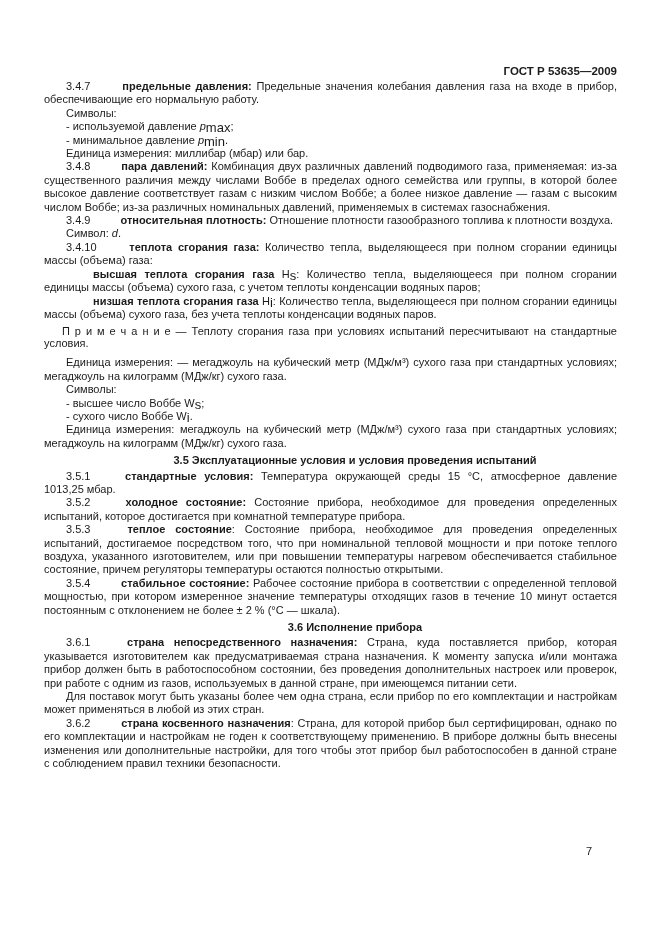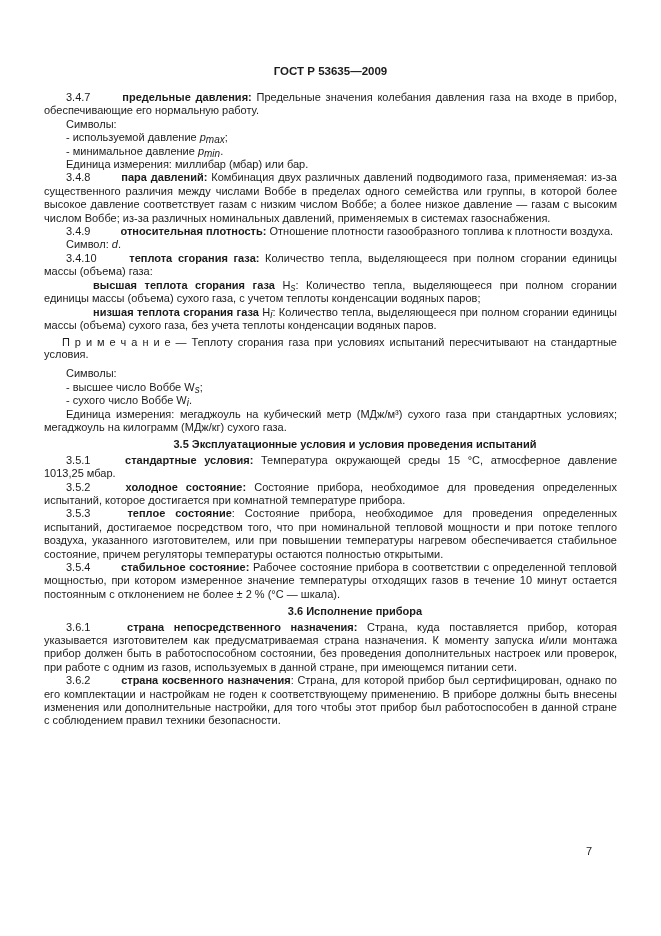--- a/index.html
+++ b/index.html
@@ -6,25 +6,25 @@
   html, body { background:#ffffff; }
   body {
     width:661px; height:936px;
     font-family:"Liberation Sans", sans-serif;
     color:#1b1b1b;
     position:relative;
     overflow:hidden;
   }
   .page { position:absolute; inset:0; padding:64px 44px 0 44px; }
   .running-header {
-    text-align:center;
+    text-align:right;
     font-weight:bold;
     font-size:11.5px;
     line-height:14px;
-    margin-bottom:13px;
+    margin-bottom:2px;
   }
   .content p.para {
     font-size:11px;
     line-height:13.4px;
     text-align:justify;
     text-indent:22px;
   }
   .content p.heading {
     font-weight:bold;
     text-align:center;
@@ -33,24 +33,23 @@
   .content p.note {
     font-size:11px;
     line-height:11.5px;
     margin:5px 0 7px 0;
     text-indent:18px;
     text-align:justify;
   }
   .content .b { font-weight:bold;padding-left:27px; }
   .content .i { font-style:italic; }
   .content sub {
-    font-size:10px;
+    font-size:13px;
     line-height:0;
     vertical-align:-2px;
-    font-style:italic;
   }
   .page-number {
     position:absolute;
     left:586px;
     top:845px;
     font-size:11px;
   }
 </style>
 </head>
 <body>
@@ -63,28 +62,30 @@
       <p class="para body"><span>-  используемой давление </span><span class="i">p</span><sub>max</sub><span>;</span></p>
       <p class="para body"><span>-  минимальное давление </span><span class="i">p</span><sub>min</sub><span>.</span></p>
       <p class="para body"><span>Единица измерения: миллибар (мбар) или бар.</span></p>
       <p class="para body"><span>3.4.8  </span><span class="b">пара давлений:</span><span> Комбинация двух различных давлений подводимого газа, применяемая: из-за существенного различия между числами Воббе в пределах одного семейства или группы, в которой более высокое давление соответствует газам с низким числом Воббе; а более низкое давление — газам с высоким числом Воббе; из-за различных номинальных давлений, применяемых в системах газоснабжения.</span></p>
       <p class="para body"><span>3.4.9  </span><span class="b">относительная плотность:</span><span> Отношение плотности газообразного топлива к плотности воздуха.</span></p>
       <p class="para body"><span>Символ: </span><span class="i">d</span><span>.</span></p>
       <p class="para body"><span>3.4.10  </span><span class="b">теплота сгорания газа:</span><span> Количество тепла, выделяющееся при полном сгорании единицы массы (объема) газа:</span></p>
       <p class="para body"><span class="b">высшая теплота сгорания газа</span><span> H</span><sub>s</sub><span>: Количество тепла, выделяющееся при полном сгорании единицы массы (объема) сухого газа, с учетом теплоты конденсации водяных паров;</span></p>
       <p class="para body"><span class="b">низшая теплота сгорания газа</span><span> H</span><sub>i</sub><span>: Количество тепла, выделяющееся при полном сгорании единицы массы (объема) сухого газа, без учета теплоты конденсации водяных паров.</span></p>
       <p class="para note"><span>П р и м е ч а н и е — Теплоту сгорания газа при условиях испытаний пересчитывают на стандартные условия.</span></p>
+      <p class="para body"><span>Единица измерения: — мегаджоуль на кубический метр (МДж/м³) сухого газа при стандартных условиях; мегаджоуль на килограмм (МДж/кг) сухого газа.</span></p>
       <p class="para body"><span>Символы:</span></p>
       <p class="para body"><span>-  высшее число Воббе W</span><sub>s</sub><span>;</span></p>
       <p class="para body"><span>-  сухого число Воббе W</span><sub>i</sub><span>.</span></p>
       <p class="para body"><span>Единица измерения: мегаджоуль на кубический метр (МДж/м³) сухого газа при стандартных условиях; мегаджоуль на килограмм (МДж/кг) сухого газа.</span></p>
       <p class="para heading"><span class="b">3.5  Эксплуатационные условия и условия проведения испытаний</span></p>
       <p class="para body"><span>3.5.1  </span><span class="b">стандартные условия:</span><span> Температура окружающей среды 15 °С, атмосферное давление 1013,25 мбар.</span></p>
       <p class="para body"><span>3.5.2  </span><span class="b">холодное состояние:</span><span> Состояние прибора, необходимое для проведения определенных испытаний, которое достигается при комнатной температуре прибора.</span></p>
       <p class="para body"><span>3.5.3  </span><span class="b">теплое состояние</span><span>: Состояние прибора, необходимое для проведения определенных испытаний, достигаемое посредством того, что при номинальной тепловой мощности и при потоке теплого воздуха, указанного изготовителем, или при повышении температуры нагревом обеспечивается стабильное состояние, причем регуляторы температуры остаются полностью открытыми.</span></p>
       <p class="para body"><span>3.5.4  </span><span class="b">стабильное состояние:</span><span> Рабочее состояние прибора в соответствии с определенной тепловой мощностью, при котором измеренное значение температуры отходящих газов в течение 10 минут остается постоянным с отклонением не более ± 2 % (°С — шкала).</span></p>
       <p class="para heading"><span class="b">3.6  Исполнение прибора</span></p>
       <p class="para body"><span>3.6.1  </span><span class="b">страна непосредственного назначения:</span><span> Страна, куда поставляется прибор, которая указывается изготовителем как предусматриваемая страна назначения. К моменту запуска и/или монтажа прибор должен быть в работоспособном состоянии, без проведения дополнительных настроек или проверок, при работе с одним из газов, используемых в данной стране, при имеющемся питании сети.</span></p>
+      <p class="para body"><span>Для поставок могут быть указаны более чем одна страна, если прибор по его комплектации и настройкам может применяться в любой из этих стран.</span></p>
       <p class="para body"><span>3.6.2  </span><span class="b">страна косвенного назначения</span><span>: Страна, для которой прибор был сертифицирован, однако по его комплектации и настройкам не годен к соответствующему применению. В приборе должны быть внесены изменения или дополнительные настройки, для того чтобы этот прибор был работоспособен в данной стране с соблюдением правил техники безопасности.</span></p>
     </div>
 </div>
 
 <div class="page-number">7</div>
 
 </body></html>

